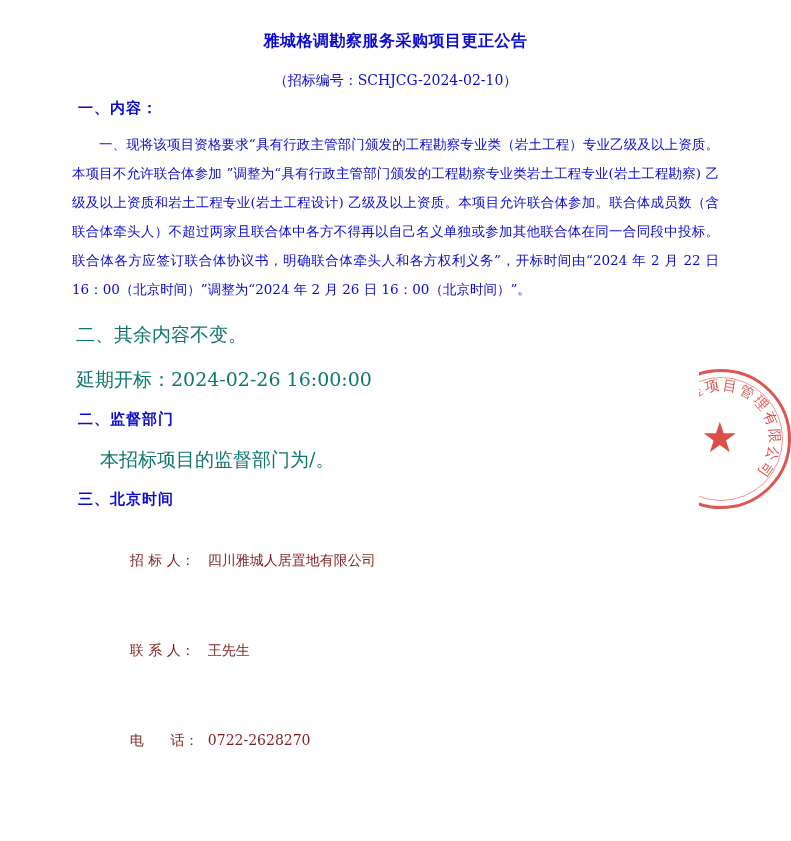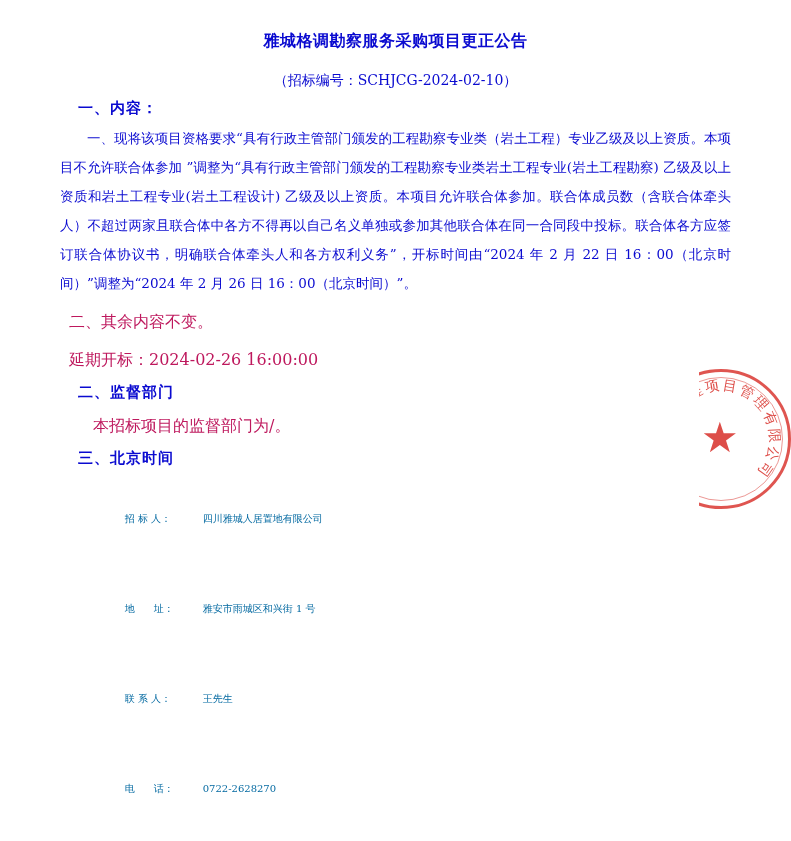--- a/index.html
+++ b/index.html
@@ -45,35 +45,35 @@
     margin-bottom: 6px;
     padding-left: 18px;
     letter-spacing: 1px;
   }
   .para {
     font-size: 13.5px;
     line-height: 29px;
     text-align: justify;
     color: #0a0ad0;
     text-indent: 2em;
-    margin: 0;
+    margin: 12px;
   }
   .line {
-    font-size: 16px;
+    font-size: 19px;
     line-height: 29px;
-    color: #be185d;
-    margin: 9px;
+    color: #0f766e;
+    margin: 16px;
   }
   .line-indent1 {
     padding-left: 24px;
   }
   .contact-row {
-    font-size: 10px;
+    font-size: 14px;
     line-height: 30px;
-    color: #0369a1;
+    color: #7f1d1d;
     padding-left: 52px;
     white-space: pre;
   }
   .contact-row .lbl {
     display: inline-block;
     min-width: 78px;
   }
   
   .seal {
     position: absolute;
@@ -166,23 +166,20 @@
   <p class="line">二、其余内容不变。</p>
   <p class="line">延期开标：2024-02-26 16:00:00</p>
 
   <div class="section-heading">二、监督部门</div>
   <p class="line line-indent1">本招标项目的监督部门为/。</p>
 
   <div class="section-heading">三、北京时间</div>
 
   <div class="contact-row">
     <span class="lbl">招 标 人：</span><span>四川雅城人居置地有限公司</span>
-  </div>
-  <div class="contact-row">
-    <span class="lbl">地      址：</span><span>雅安市雨城区和兴街 1 号</span>
   </div>
   <div class="contact-row">
     <span class="lbl">联 系 人：</span><span>王先生</span>
   </div>
   <div class="contact-row">
     <span class="lbl">电      话：</span><span>0722-2628270</span>
   </div>
 
   <div class="seal-clip">
     <div class="seal">

